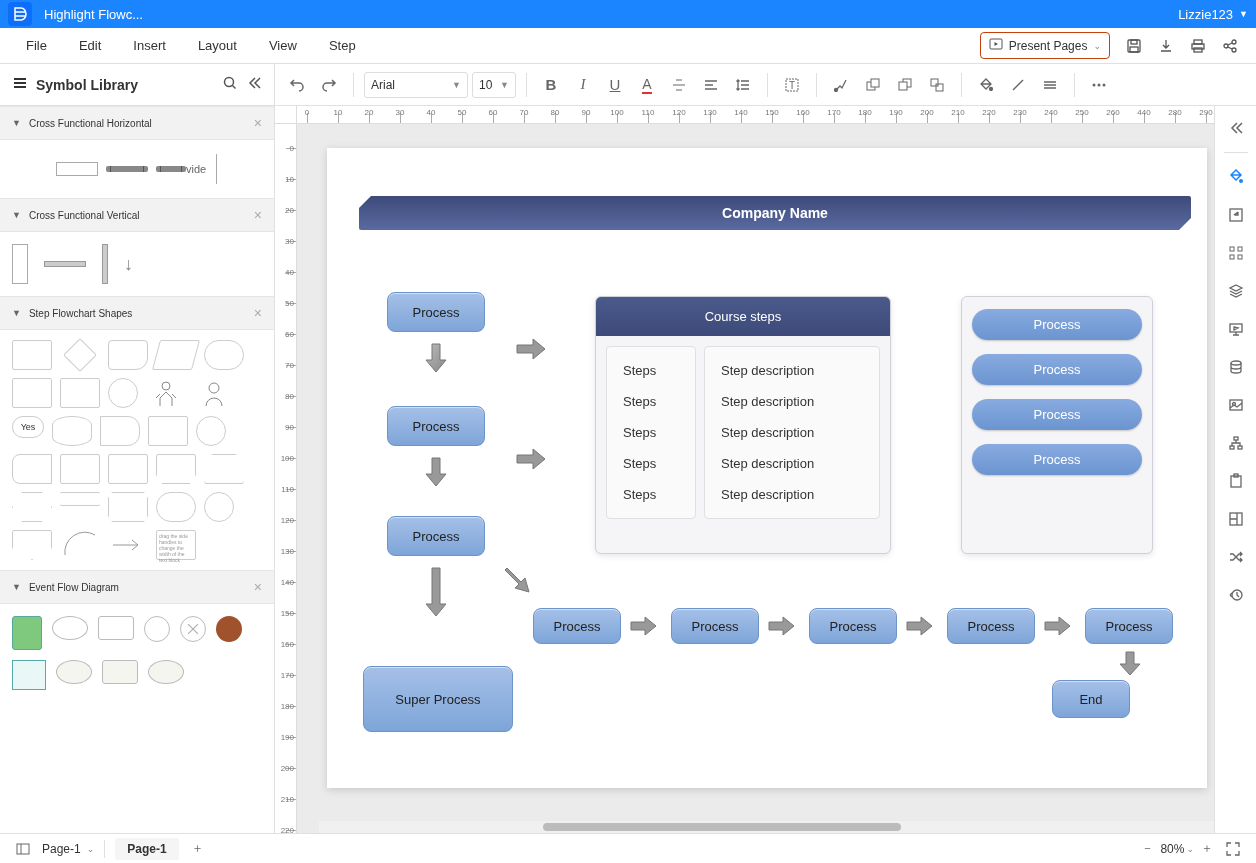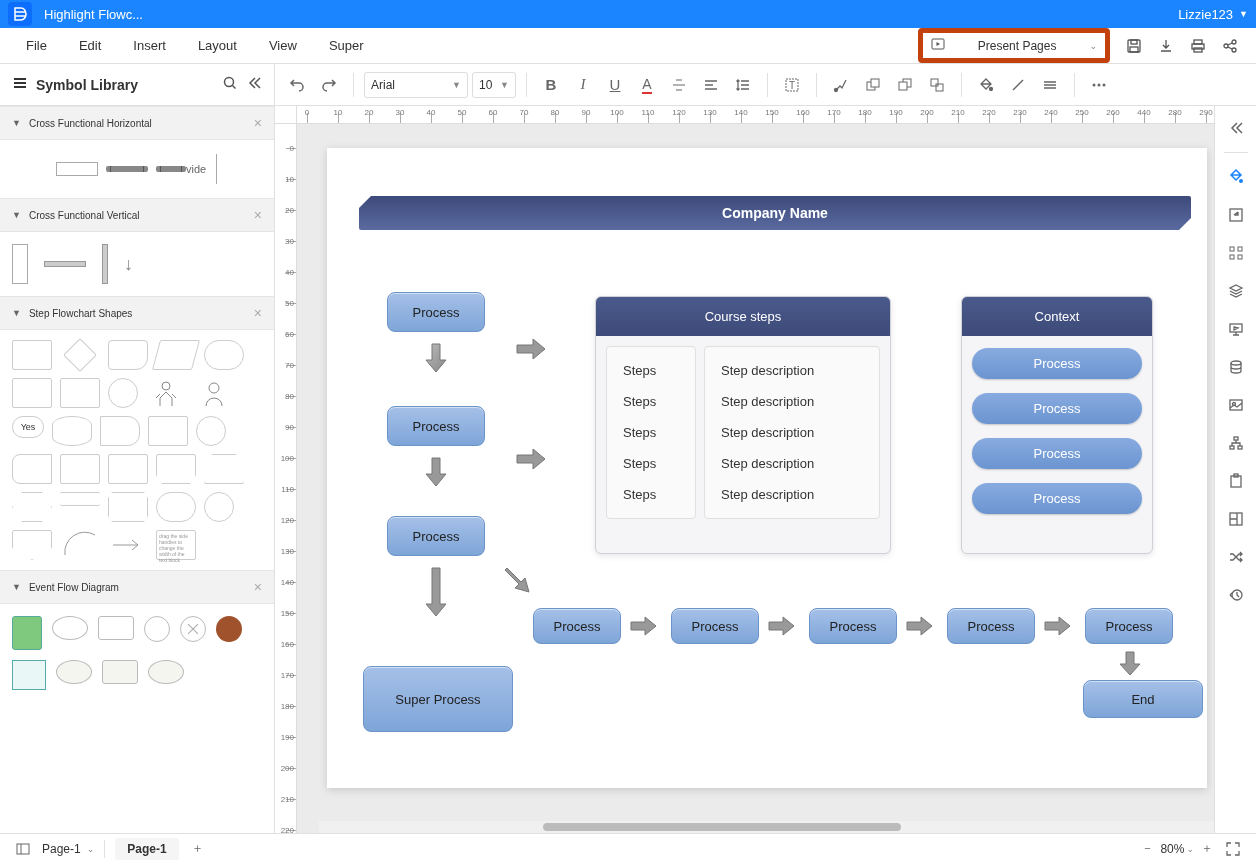--- a/index.html
+++ b/index.html
@@ -11,21 +11,21 @@
 .titlebar .logo-box svg { width: 16px; height: 16px; }
 .titlebar .doc-title { font-size: 13px; }
 .titlebar .spacer { flex: 1; }
 .titlebar .user { font-size: 13px; margin-right: 6px; }
 .titlebar .user-caret { font-size: 9px; }
 
 
 .menubar { height: 36px; border-bottom: 1px solid #e0e0e0; display: flex; align-items: center; padding: 0 10px; }
 .menubar .menu-item { padding: 0 16px; font-size: 13px; cursor: default; }
 .menubar .spacer { flex: 1; }
-.menubar .present { display: flex; align-items: center; border: 5px solid #c2410c; border-radius: 4px; padding: 4px 8px; margin-right: 8px; gap: 27px; }
+.menubar .present { display: flex; align-items: center; border: 1px solid #c2410c; border-radius: 4px; padding: 4px 8px; margin-right: 8px; }
 .menubar .present-icon { margin-right: 6px; }
 .menubar .present-caret { font-size: 9px; margin-left: 6px; color: #888; }
 .menubar .icon-btn { width: 28px; height: 28px; display: flex; align-items: center; justify-content: center; margin: 0 2px; color: #555; }
 
 
 .toolbar { height: 42px; border-bottom: 1px solid #e0e0e0; display: flex; align-items: center; }
 .toolbar-left { width: 275px; height: 100%; display: flex; align-items: center; border-right: 1px solid #e0e0e0; padding: 0 12px; }
 .toolbar-left .lib-icon { margin-right: 8px; color: #333; }
 .toolbar-left .lib-title { font-size: 14px; font-weight: bold; flex: 1; }
 .toolbar-left .lib-action { margin-left: 8px; color: #555; }
@@ -134,21 +134,21 @@
   <span class="user">Lizzie123</span>
   <span class="user-caret">▼</span>
 </div>
 
 <div class="menubar">
   <span class="menu-item">File</span>
   <span class="menu-item">Edit</span>
   <span class="menu-item">Insert</span>
   <span class="menu-item">Layout</span>
   <span class="menu-item">View</span>
-  <span class="menu-item">Super</span>
+  <span class="menu-item">Step</span>
   <div class="spacer"></div>
   <div class="present">
     <span class="present-icon">
       <svg width="14" height="14" viewBox="0 0 14 14">
           <rect x="1" y="2" width="12" height="10" rx="1" fill="none" stroke="#555"></rect>
           <path d="M5.5 5 L9 7 L5.5 9 Z" fill="#555"></path>
         </svg>
     </span>
     <span>Present Pages</span>
     <span class="present-caret">⌄</span>
@@ -581,21 +581,20 @@
                 <div>Step description</div>
                 <div>Step description</div>
                 <div>Step description</div>
                 <div>Step description</div>
                 <div>Step description</div>
               </div>
             </div>
           </div>
 
           <div class="panel" style="top:148px;left:634px;width:192px;height:258px">
-            <div class="panel-header">Context</div>
             <div class="context-body">
               <div class="context-btn">Process</div>
               <div class="context-btn">Process</div>
               <div class="context-btn">Process</div>
               <div class="context-btn">Process</div>
             </div>
           </div>
 
           <div class="node" style="top:460px;left:206px;width:88px;height:36px">Process</div>
           <div class="arrow" style="top:468px;left:302px">
@@ -620,21 +619,21 @@
               <svg width="30" height="20">
                 <path d="M2 6 h14 v-5 l11 9 l-11 9 v-5 h-14 z" fill="#999" stroke="#777"></path>
               </svg>
             </div>
           <div class="node" style="top:460px;left:758px;width:88px;height:36px">Process</div>
           <div class="arrow" style="top:502px;left:792px">
               <svg width="22" height="28">
                 <path d="M7 2 h8 v12 h6 l-10 11 l-10 -11 h6 z" fill="#999" stroke="#777"></path>
               </svg>
             </div>
-          <div class="node" style="top:532px;left:756px;width:120px;height:38px">End</div>
+          <div class="node" style="top:532px;left:725px;width:78px;height:38px">End</div>
         </div>
       </div>
       <div class="h-scrollbar">
           <div class="thumb"></div>
         </div>
     </div>
 
     <div class="right-panel">
       <div class="rp-btn">
           <svg width="16" height="16" fill="none" stroke="#666" stroke-width="1.5">

